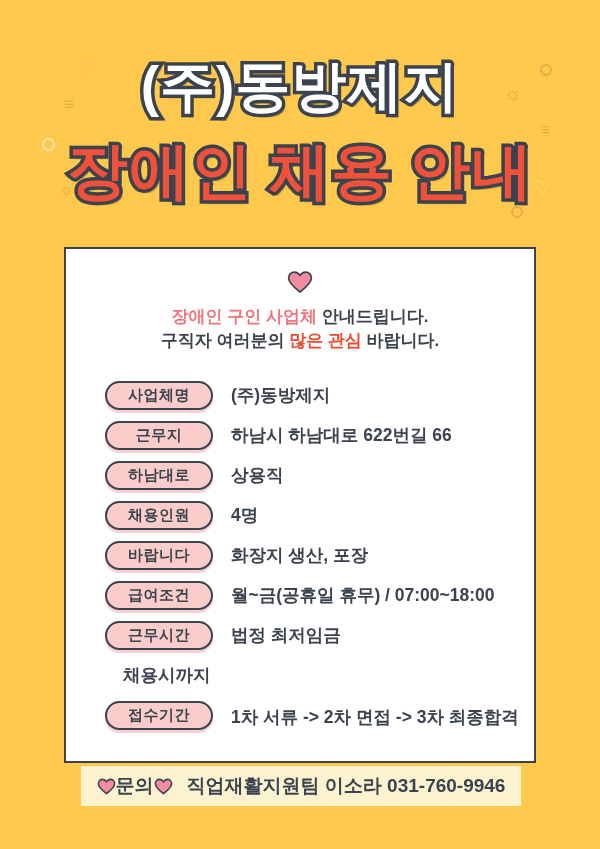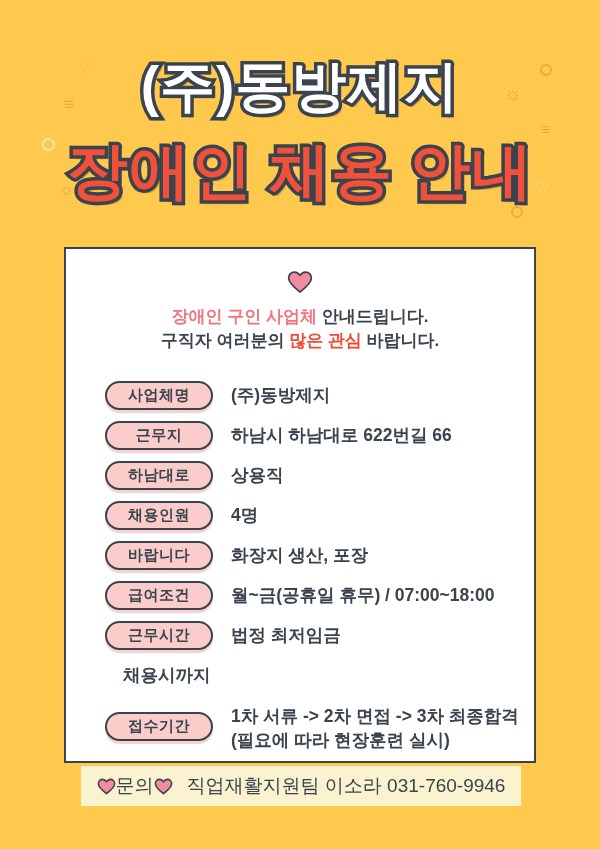--- a/index.html
+++ b/index.html
@@ -47,21 +47,21 @@
     display:flex;align-items:center;justify-content:center;
     font-size:15px;font-weight:bold;color:#3A434E;letter-spacing:0.5px;
   }
   .value{margin-left:18px;font-size:17.5px;font-weight:bold;color:#3A434E;line-height:29px;white-space:nowrap;}
   .row-multi .value{line-height:24px;padding-top:3px;}
   .value .note{display:block;}
   
   .contact{
     position:absolute;left:81px;top:766px;width:440px;height:40px;
     background:#FBF2D0;display:flex;align-items:center;justify-content:center;
-    font-size:19px;font-weight:normal;color:#3A434E;white-space:nowrap;
+    font-size:19px;font-weight:bold;color:#3A434E;white-space:nowrap;
   }
   .contact .txt{margin-left:14px;}
   .heart-svg{display:inline-block;vertical-align:middle;}
 </style>
 </head>
 <body>
 
 <div class="poster">
 
   <span class="deco d0">♡</span>
@@ -136,21 +136,20 @@
       </div>
 
       <div class="row">
         <div class="value">채용시까지</div>
       </div>
 
       <div class="row row-multi">
         <div class="pill">접수기간</div>
         <div class="value">
           <span>1차 서류 -&gt; 2차 면접 -&gt; 3차 최종합격</span>
-          <span class="note">(필요에 따라 현장훈련 실시)</span>
         </div>
       </div>
 
     </div>
   </div>
 
   <div class="contact">
     <svg class="heart-svg" width="19" height="17" viewBox="0 0 24 22">
       <path d="M12 20.3 C5.5 15.2 1.5 11.4 1.5 7.3 C1.5 4 4 1.8 6.9 1.8 C9 1.8 10.9 3 12 4.9 C13.1 3 15 1.8 17.1 1.8 C20 1.8 22.5 4 22.5 7.3 C22.5 11.4 18.5 15.2 12 20.3 Z" fill="#F28CA0" stroke="#3A434E" stroke-width="2" stroke-linejoin="round"></path>
     </svg>

